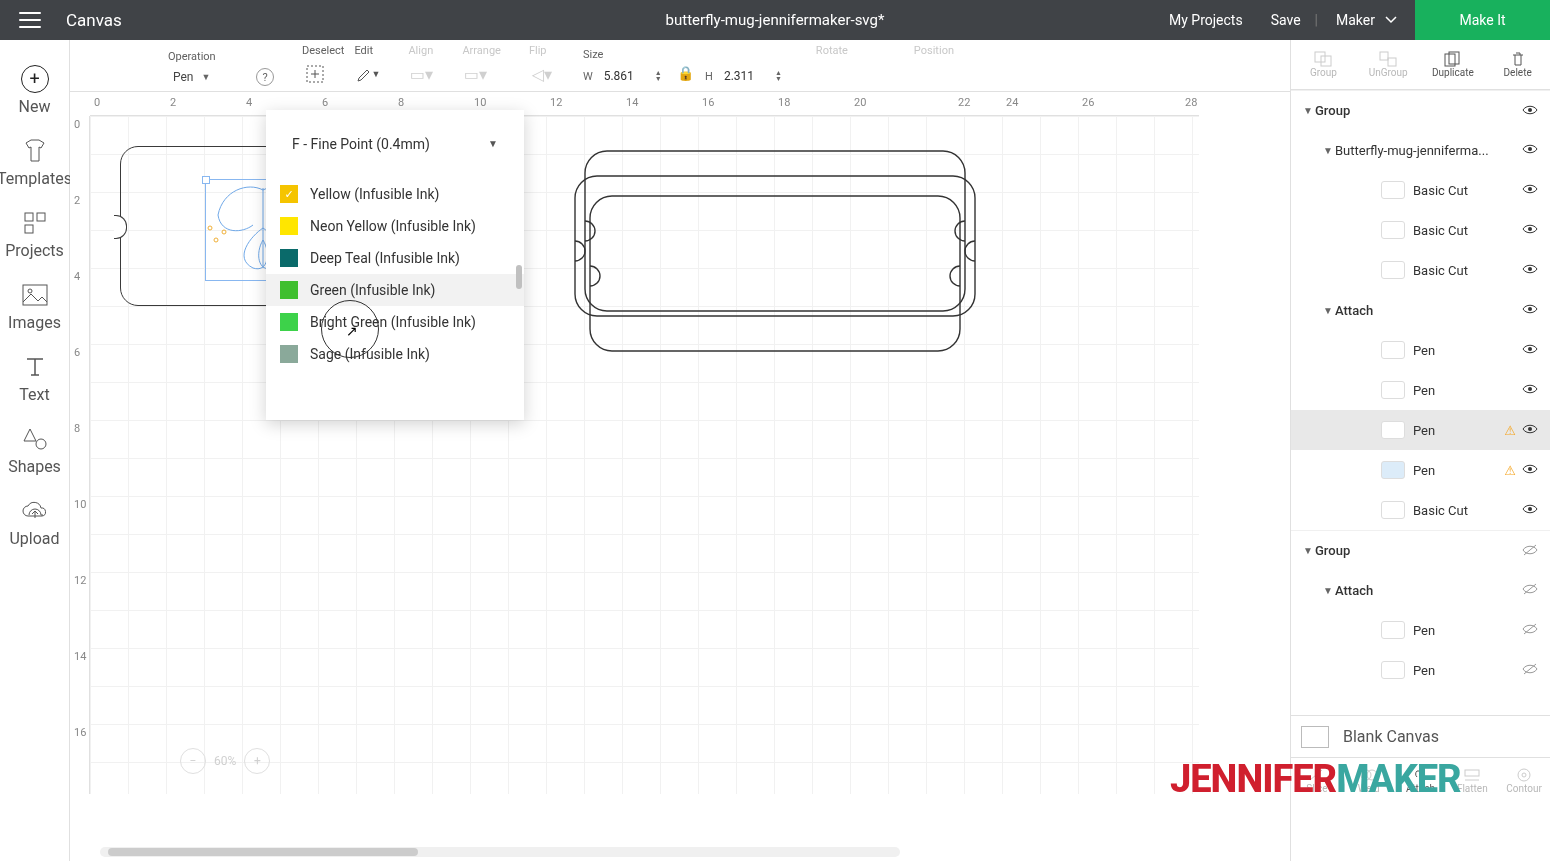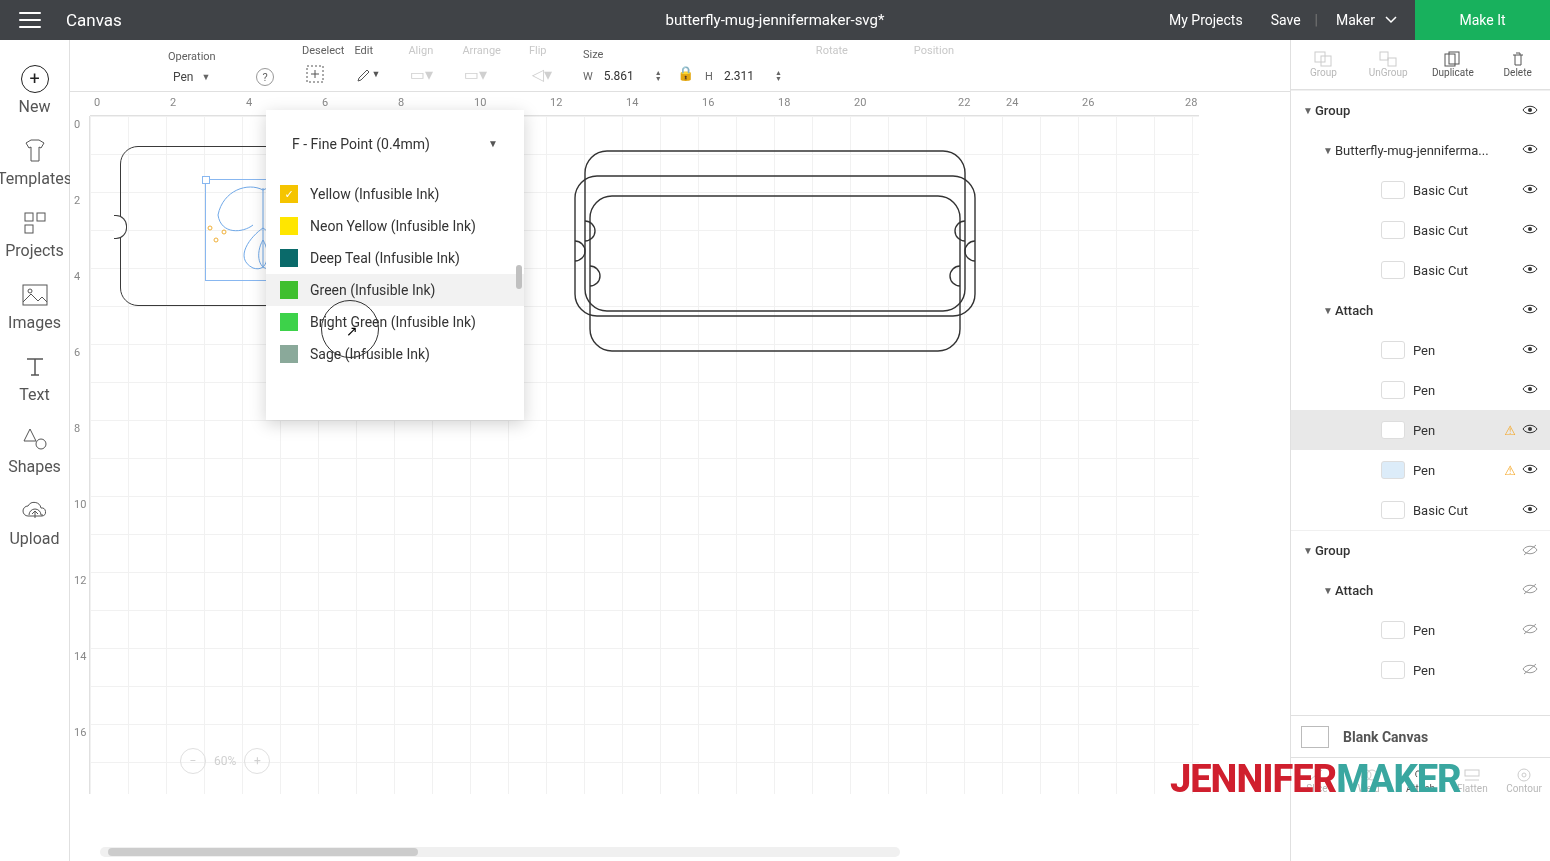--- a/index.html
+++ b/index.html
@@ -94,21 +94,21 @@
   .layer-row.header { font-weight: 500; }
   .layer-row.selected { background: #e8e8e8; }
   .chev { width: 14px; text-align: center; color: #666; font-size: 10px;}
   .eye { position: absolute; right: 12px; color: #333; cursor: pointer; font-size: 14px;}
   .warn { position: absolute; right: 34px; color: #f5a623; font-size: 13px;}
   .indent-0 { padding-left: 10px; }
   .indent-1 { padding-left: 30px; }
   .indent-3 { padding-left: 90px; }
   .swatch-sm { width: 24px; height: 18px; border-radius: 3px; background: #fff; border: 1px solid #ddd; margin-right: 8px;}
   .group-row { border-top: 1px solid #f0f0f0; }
-  .blank-canvas { position: absolute; bottom: 104px; left: 0; right: 0; height: 42px; border-top: 1px solid #e0e0e0; display: flex; align-items: center; padding-left: 10px; gap: 14px; font-size: 14px; color: #555; background:#fff;font-weight:bold;}
+  .blank-canvas { position: absolute; bottom: 104px; left: 0; right: 0; height: 42px; border-top: 1px solid #e0e0e0; display: flex; align-items: center; padding-left: 10px; gap: 14px; font-size: 16px; color: #555; background:#fff;}
   .blank-canvas .mini { width: 28px; height: 22px; border: 1px solid #bbb; }
   .bottom-actions { position: absolute; bottom: 58px; left: 0; right: 0; height: 46px; border-top: 1px solid #e0e0e0; display: flex; background:#fff;}
   .bottom-actions > div { flex: 1; display:flex; flex-direction:column; align-items:center; justify-content:center; font-size: 10px; color: #b8b8b8; gap:1px;}
   .bottom-actions > div.enabled { color: #555; }
 
   .watermark { position: absolute; right: 0; bottom: 60px; width: 380px; font-size: 38px; font-weight: 800; color: #d01f2e; letter-spacing: -1px; z-index: 200; pointer-events: none;}
   .watermark span.maker { color: #3aa7a0; }
 </style>
 </head>
 <body>

